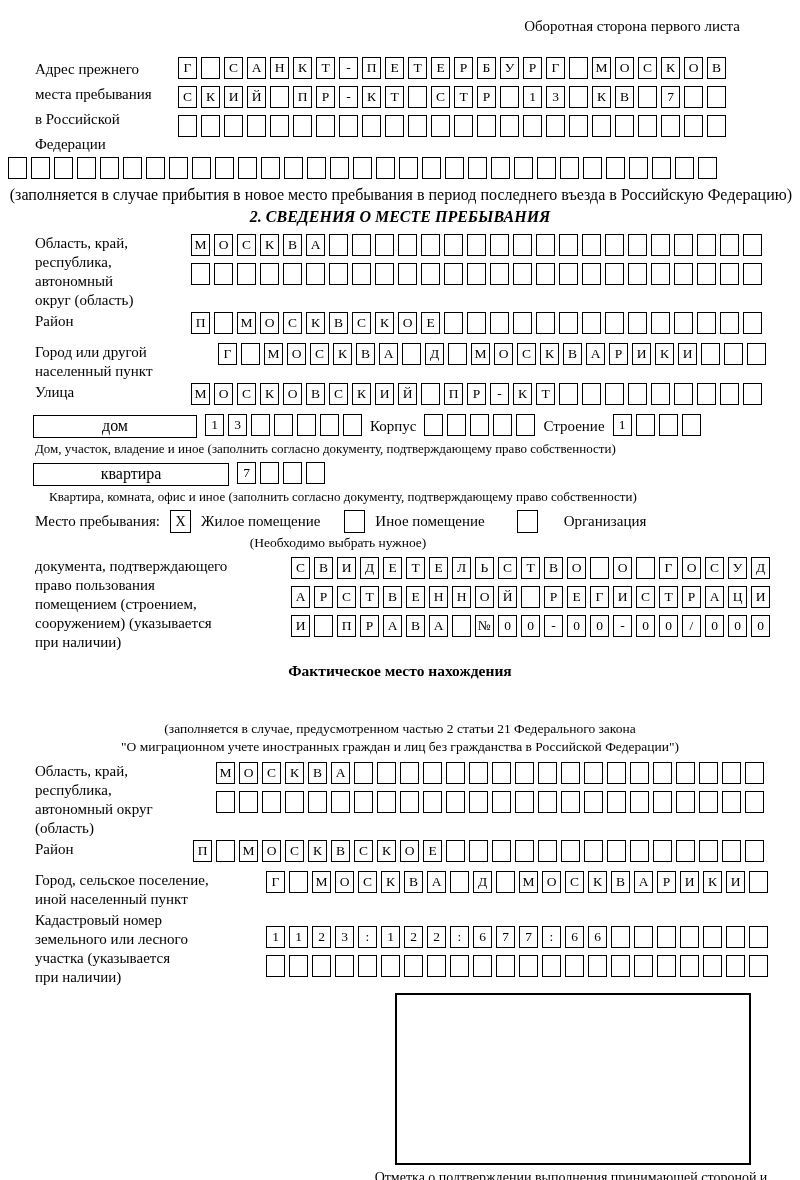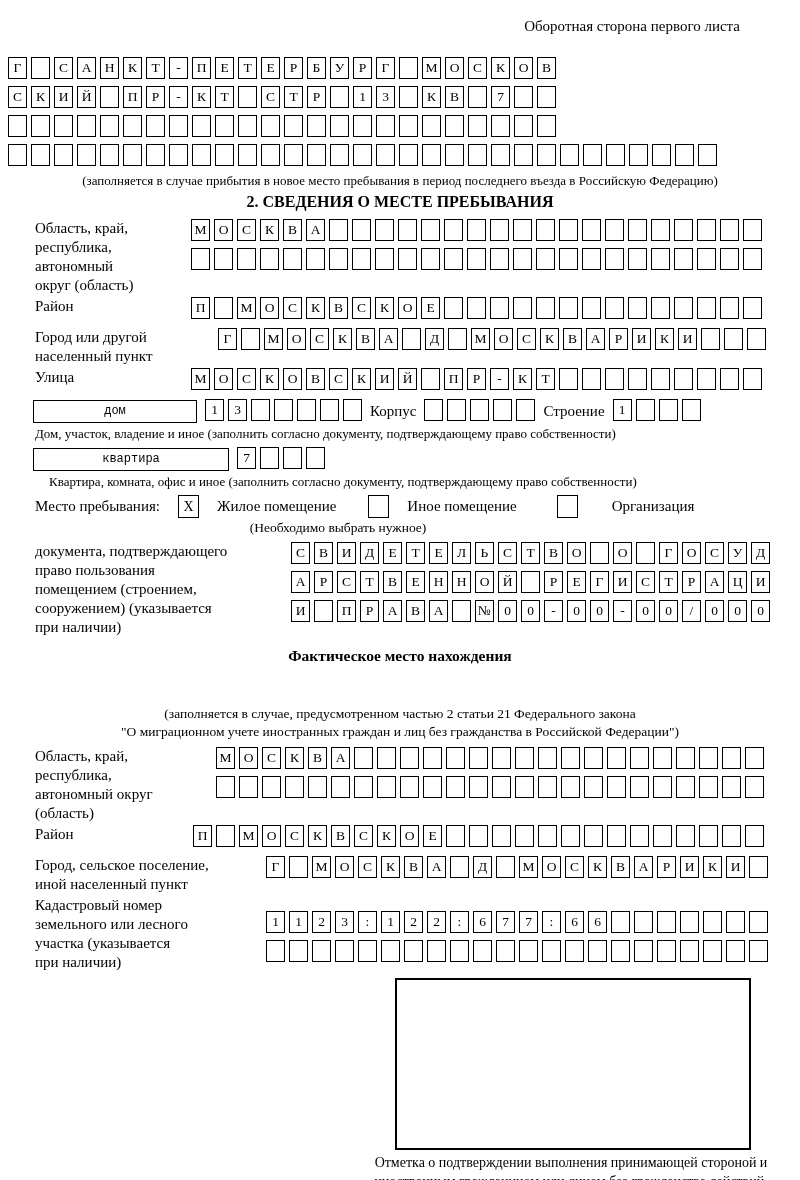--- a/index.html
+++ b/index.html
@@ -15,41 +15,47 @@
     flex:0 0 auto; width:17px; height:20px; border:1.6px solid #000;
     text-align:center; font-size:13.5px; line-height:20px; overflow:hidden;
   }
   .field{display:flex; align-items:flex-start; margin-bottom:2px;gap:36px;}
   .flabel{flex:0 0 auto; line-height:19px; font-size:15px; padding-left:27px; box-sizing:border-box;}
   .rows{flex:0 0 auto;}
   .w147{width:147px;} .w174{width:174px;} .w247{width:247px;}
   .w172{width:172px;} .w149{width:149px;} .w222{width:222px;}
   .blockA{display:flex; margin-top:22px;}
   .blockA .flabel{width:170px; line-height:25px;}
-  .note-c{ text-align:center; font-size:13px; margin:1px 0 4px 0;}
-  .h-bold{ text-align:center; font-weight:bold; font-size:16px; margin:4px 0 8px 0;}
+  .note-c{ text-align:right; font-size:16px; margin:1px 0 4px 0;}
+  .h-bold{ text-align:center; font-weight:bold; font-size:16px; margin:4px 0 8px 0;font-style:italic;}
   .h-bold2{ text-align:center; font-weight:bold; font-size:15.5px; margin:10px 0 6px 0;}
   .inline-row{display:flex; align-items:center; gap:8px; margin-left:25px; margin-bottom:3px;}
-  .wide-box{border:1.6px solid #000; height:21px; display:flex; align-items:center; justify-content:center; font-size:12px;font-family:Liberation Mono, monospace;}
+  .wide-box{border:1.6px solid #000; height:21px; display:flex; align-items:center; justify-content:center; font-size:16px;}
   .box-dom{width:162px;} .box-kv{width:194px;}
   .small-cap{ font-size:13px; margin:0 0 5px 27px;}
-  .cbrow{display:flex; align-items:center; margin-left:27px; margin-top:4px; gap:18px;}
+  .cbrow{display:flex; align-items:center; margin-left:27px; margin-top:4px; gap:10px;}
   .cb{flex:0 0 auto; width:19px; height:21px; border:1.6px solid #000; text-align:center; font-size:14px; line-height:21px;}
   .choose-note{width:660px; text-align:center; font-size:13.5px; margin:2px 0 6px 0;}
   .fact-note{text-align:center; font-size:13.5px; line-height:18px; margin-bottom:6px;margin-top:40px;}
   .kad-rows{margin-top:15px;}
   .stamp-box{border:2px solid #000; width:352px; height:168px; margin-left:387px; margin-top:6px;}
   .stamp-cap{width:470px; margin-left:328px; text-align:center; font-size:14px; line-height:18.5px; margin-top:4px;}
 </style>
 </head>
 <body>
 
 <div class="side-note">Оборотная сторона первого листа</div>
 
 <div class="blockA">
+  <div class="flabel">
+    <div>Адрес прежнего</div>
+    <div>места пребывания</div>
+    <div>в Российской</div>
+    <div>Федерации</div>
+  </div>
   <div class="rows">
     <div class="cellrow">
         <span class="cell">Г</span>
         <span class="cell"></span>
         <span class="cell">С</span>
         <span class="cell">А</span>
         <span class="cell">Н</span>
         <span class="cell">К</span>
         <span class="cell">Т</span>
         <span class="cell">-</span>

